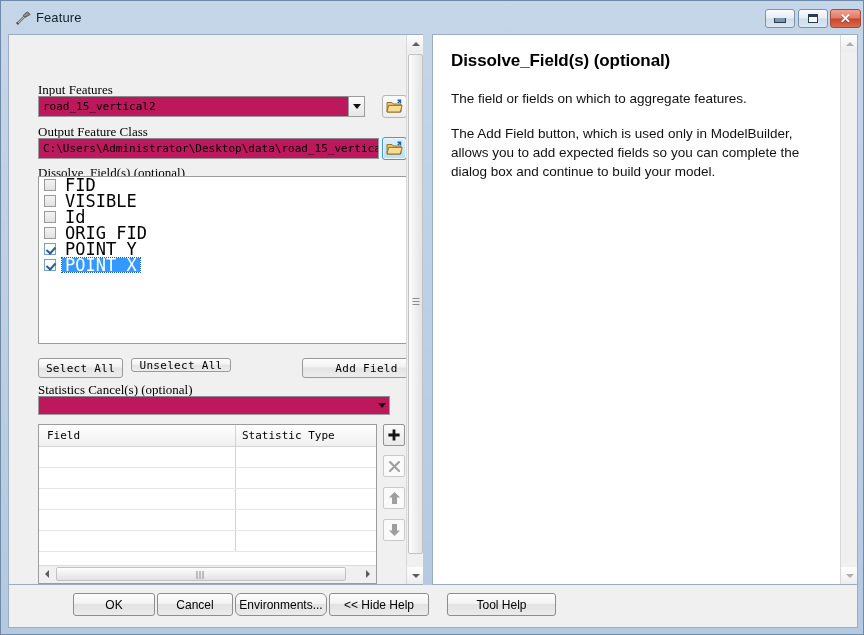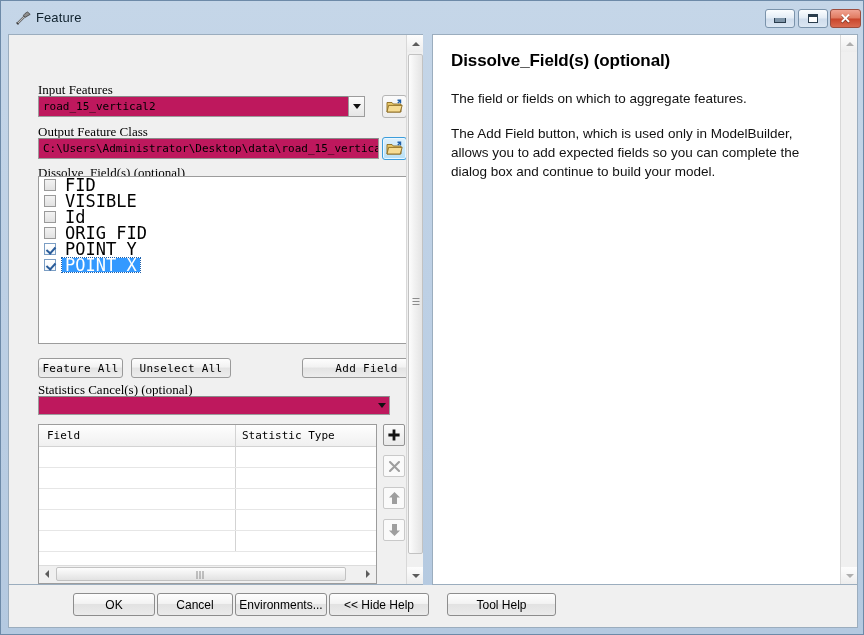--- a/index.html
+++ b/index.html
@@ -504,22 +504,22 @@
         <div class="fl-row">
           <span class="ckbox on"></span>
           <span class="fl-name">POINT_Y</span>
         </div>
         <div class="fl-row">
           <span class="ckbox on"></span>
           <span class="fl-name selected">POINT_X</span>
         </div>
       </div>
 
-      <div class="pbtn" style="left:29px; top:323px; width:85px; height:20px;">Feature All</div>
-      <div class="pbtn" style="left:122px; top:323px; width:100px; height:20px;">Unselect All</div>
+      <div class="pbtn" style="left:29px; top:323px; width:85px; height:20px;">Select All</div>
+      <div class="pbtn" style="left:122px; top:323px; width:100px; height:14px;">Unselect All</div>
       <div class="pbtn" style="left:293px; top:323px; width:129px; height:20px;">Add Field</div>
 
       <div class="lbl" style="left:29px; top:347px;">Statistics Cancel(s)  (optional)</div>
       <div class="txtbox" style="left:29px; top:361px; width:352px; height:19px;"></div>
       <div class="combo-arrow" style="left:364px; top:361px; height:19px; border:none; background:transparent;">
         <span class="cbx-tri"></span>
       </div>
 
       <div id="stat-table">
         <div id="stat-head">
@@ -597,17 +597,17 @@
       </div>
       <div class="sb-arrow down">
         <span class="tri-down tri-dim"></span>
       </div>
     </div>
   </div>
 
   <div id="footer">
     <div class="fbtn" style="left:64px; width:82px;">OK</div>
     <div class="fbtn" style="left:148px; width:76px;">Cancel</div>
-    <div class="fbtn" style="left:226px; width:92px;">Environments...</div>
+    <div class="fbtn" style="left:226px; width:92px;border-radius:6px;">Environments...</div>
     <div class="fbtn" style="left:320px; width:100px;">&lt;&lt; Hide Help</div>
     <div class="fbtn" style="left:438px; width:109px;">Tool Help</div>
   </div>
 </div>
 
 </body></html>

